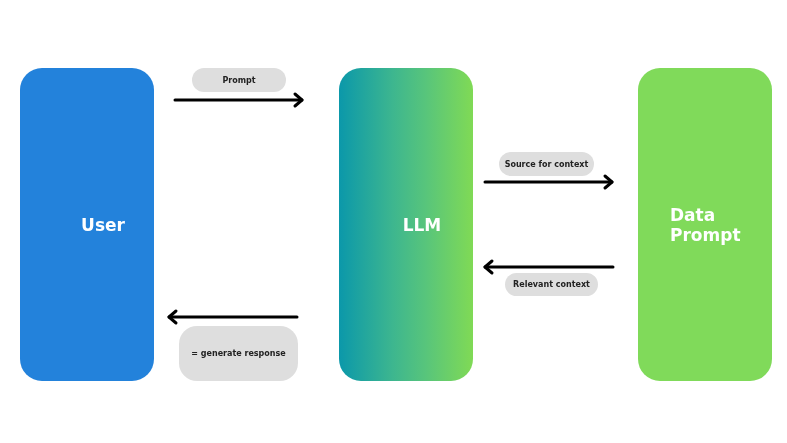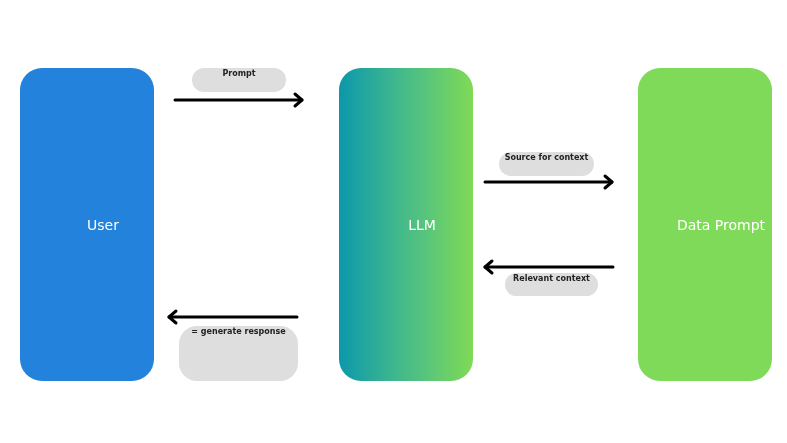--- a/index.html
+++ b/index.html
@@ -1,22 +1,22 @@
 <!DOCTYPE html>
 <html><head>
 <meta charset="utf-8">
 <style>
   html,body{margin:0;padding:0;background:#ffffff;}
   body{width:787px;height:443px;position:relative;overflow:hidden;font-family:"DejaVu Sans","Liberation Sans",sans-serif;}
   .box{position:absolute;top:68px;height:313px;width:134px;border-radius:22px;display:flex;align-items:center;justify-content:center;}
-  .box span{color:#ffffff;font-weight:normal;font-size:14px;margin-left:32px;}
+  .box span{color:#ffffff;font-weight:bold;font-size:17px;margin-left:32px;}
   #user{left:20px;background:#2382DB;}
   #llm{left:339px;background:linear-gradient(to right,#0B98AA 0%,#3DB68F 40%,#58C57B 65%,#80DA55 100%);}
   #ds{left:638px;background:#80DA5A;}
-  .pill{position:absolute;background:#DEDEDE;border-radius:12px;display:flex;justify-content:center;text-align:center;color:#222;font-weight:bold;font-size:8px;line-height:11px;}
+  .pill{position:absolute;background:#DEDEDE;border-radius:12px;display:flex;align-items:center;justify-content:center;text-align:center;color:#222;font-weight:bold;font-size:8px;line-height:11px;}
   #p-prompt{left:192px;top:68px;width:94px;height:24px;}
   #p-query{left:499px;top:152px;width:95px;height:24px;}
   #p-rel{left:505px;top:273px;width:93px;height:23px;}
   #p-gen{left:179px;top:326px;width:119px;height:55px;border-radius:18px;}
   svg.arrows{position:absolute;left:0;top:0;}
 </style>
 </head>
 <body>
 
 <div class="box" id="user">

